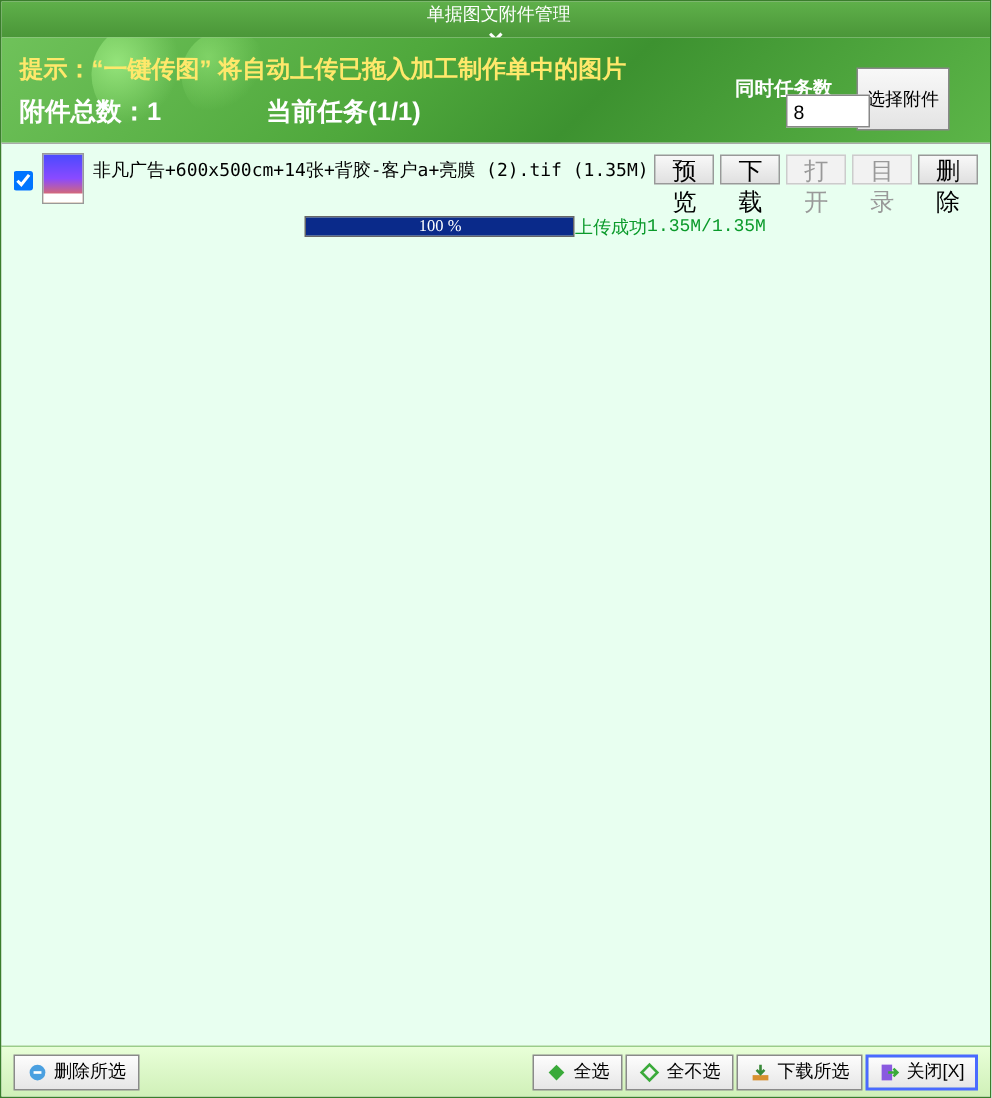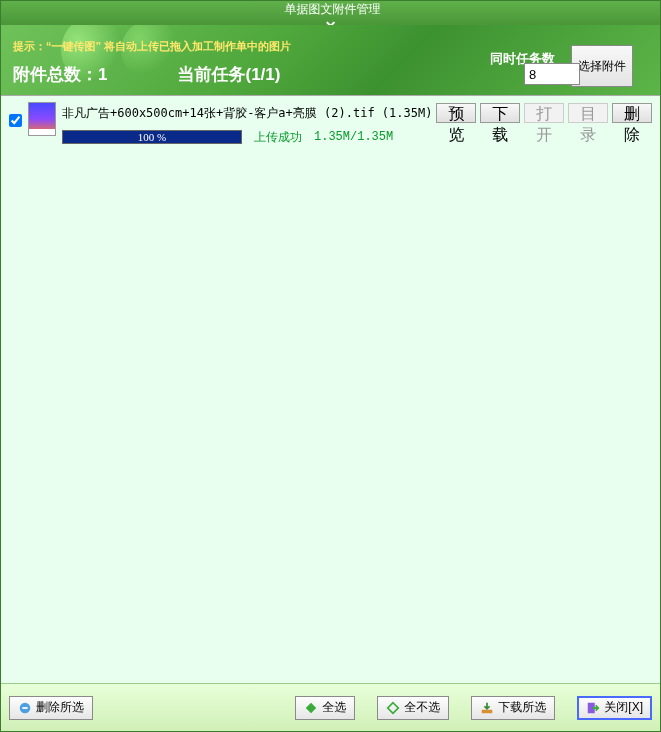--- a/index.html
+++ b/index.html
@@ -28,42 +28,42 @@
 .header::after {
   content: "";
   position: absolute;
   top: -5px; left: 120px;
   width: 60px; height: 60px;
   background: radial-gradient(circle at 30% 30%, rgba(160,240,130,0.5), rgba(100,200,80,0) 60%);
   border-radius: 50%;
 }
 .header-row1 { display: flex; align-items: center; height: 26px; position: relative; z-index: 1; }
 .header-row2 { display: flex; align-items: center; height: 30px; position: relative; z-index: 1; }
-.tip { color: #ffe86b; font-weight: bold; font-size: 11px; }
+.tip { color: #ffe86b; font-weight: bold; font-size: 16px; }
 .concurrent-label { position: absolute; right: 105px; top: 25px; color: #fff; font-weight: bold; font-size: 13px; z-index: 2; }
 .select-btn { position: absolute; right: 27px; top: 20px; width: 62px; height: 42px; background: linear-gradient(#f8f8f8,#e4e4e4); border: 1px solid #888; font-size: 12px; cursor: pointer; z-index: 2; }
 .count-label { color: #fff; font-weight: bold; font-size: 17px; }
 .current-task { color: #fff; font-weight: bold; font-size: 17px; margin-left: 70px; }
 .concurrent-input { position: absolute; right: 80px; top: 38px; width: 56px; height: 22px; border: 1px solid #888; padding: 2px 4px; font-size: 13px; z-index: 2; background: #fff; }
 .content { flex: 1; background: #e8fff0; overflow: auto; border-top: 1px solid #aaa; }
 .item { display: flex; align-items: flex-start; padding: 6px 8px; gap: 6px; }
 .item input[type=checkbox] { margin-top: 12px; }
 .thumb { width: 28px; height: 34px; border: 1px solid #999; background: linear-gradient(to bottom, #4a4aff 0%, #8a4aff 50%, #ff7a2a 100%); position: relative; }
 .thumb::after { content: ""; position: absolute; bottom: 0; left: 0; right: 0; height: 6px; background: #fff; }
 .item-body { flex: 1; }
 .item-line1 { display: flex; align-items: center; gap: 4px; height: 22px; }
 .filename { font-family: SimSun, monospace; font-size: 12px; color: #000; white-space: nowrap; }
 .itembtn { height: 20px; padding: 0 8px; background: linear-gradient(#f8f8f8,#e0e0e0); border: 1px solid #999; font-size: 16px; cursor: pointer; font-family: SimSun; }
 .itembtn.disabled { color: #999; border-color: #ccc; background: #f2f2f2; cursor: default; }
-.item-line2 { display: flex; align-items: center; gap: 12px; height: 18px; margin-top: 4px; }
+.item-line2 { display: flex; align-items: center; gap: 0; height: 18px; margin-top: 18px; justify-content: center; }
 .progressbar { width: 180px; height: 14px; border: 1px solid #666; background: #fff; position: relative; }
 .progressfill { height: 100%; background: #0a2a8a; }
 .progresstxt { position: absolute; left: 0; right: 0; top: 0; bottom: 0; text-align: center; color: #fff; font-size: 11px; line-height: 12px; font-family: SimSun; }
 .status-text { color: #0a9a2a; font-family: Liberation Mono, monospace; font-size: 12px; }
-.footer { height: 48px; border-top: 1px solid #9acd8a; background: linear-gradient(#e8ffd8,#d0f0b8); display: flex; align-items: center; padding: 0 8px; gap: 22px; }
+.footer { height: 34px; border-top: 1px solid #9acd8a; background: linear-gradient(#e8ffd8,#d0f0b8); display: flex; align-items: center; padding: 0 8px; gap: 2px; }
 .footer .spacer { flex: 1; }
 .fbtn { height: 24px; padding: 0 8px; background: linear-gradient(#fdfdfd,#e6e6e6); border: 1px solid #8a8a8a; font-size: 12px; cursor: pointer; display: inline-flex; align-items: center; gap: 4px; font-family: SimSun, sans-serif; }
 .fbtn.primary { border: 2px solid #4a6aff; padding: 0 7px; }
 .ico { width: 14px; height: 14px; display: inline-block; }
 </style>
 </head>
 <body>
 
 <div class="window">
 

